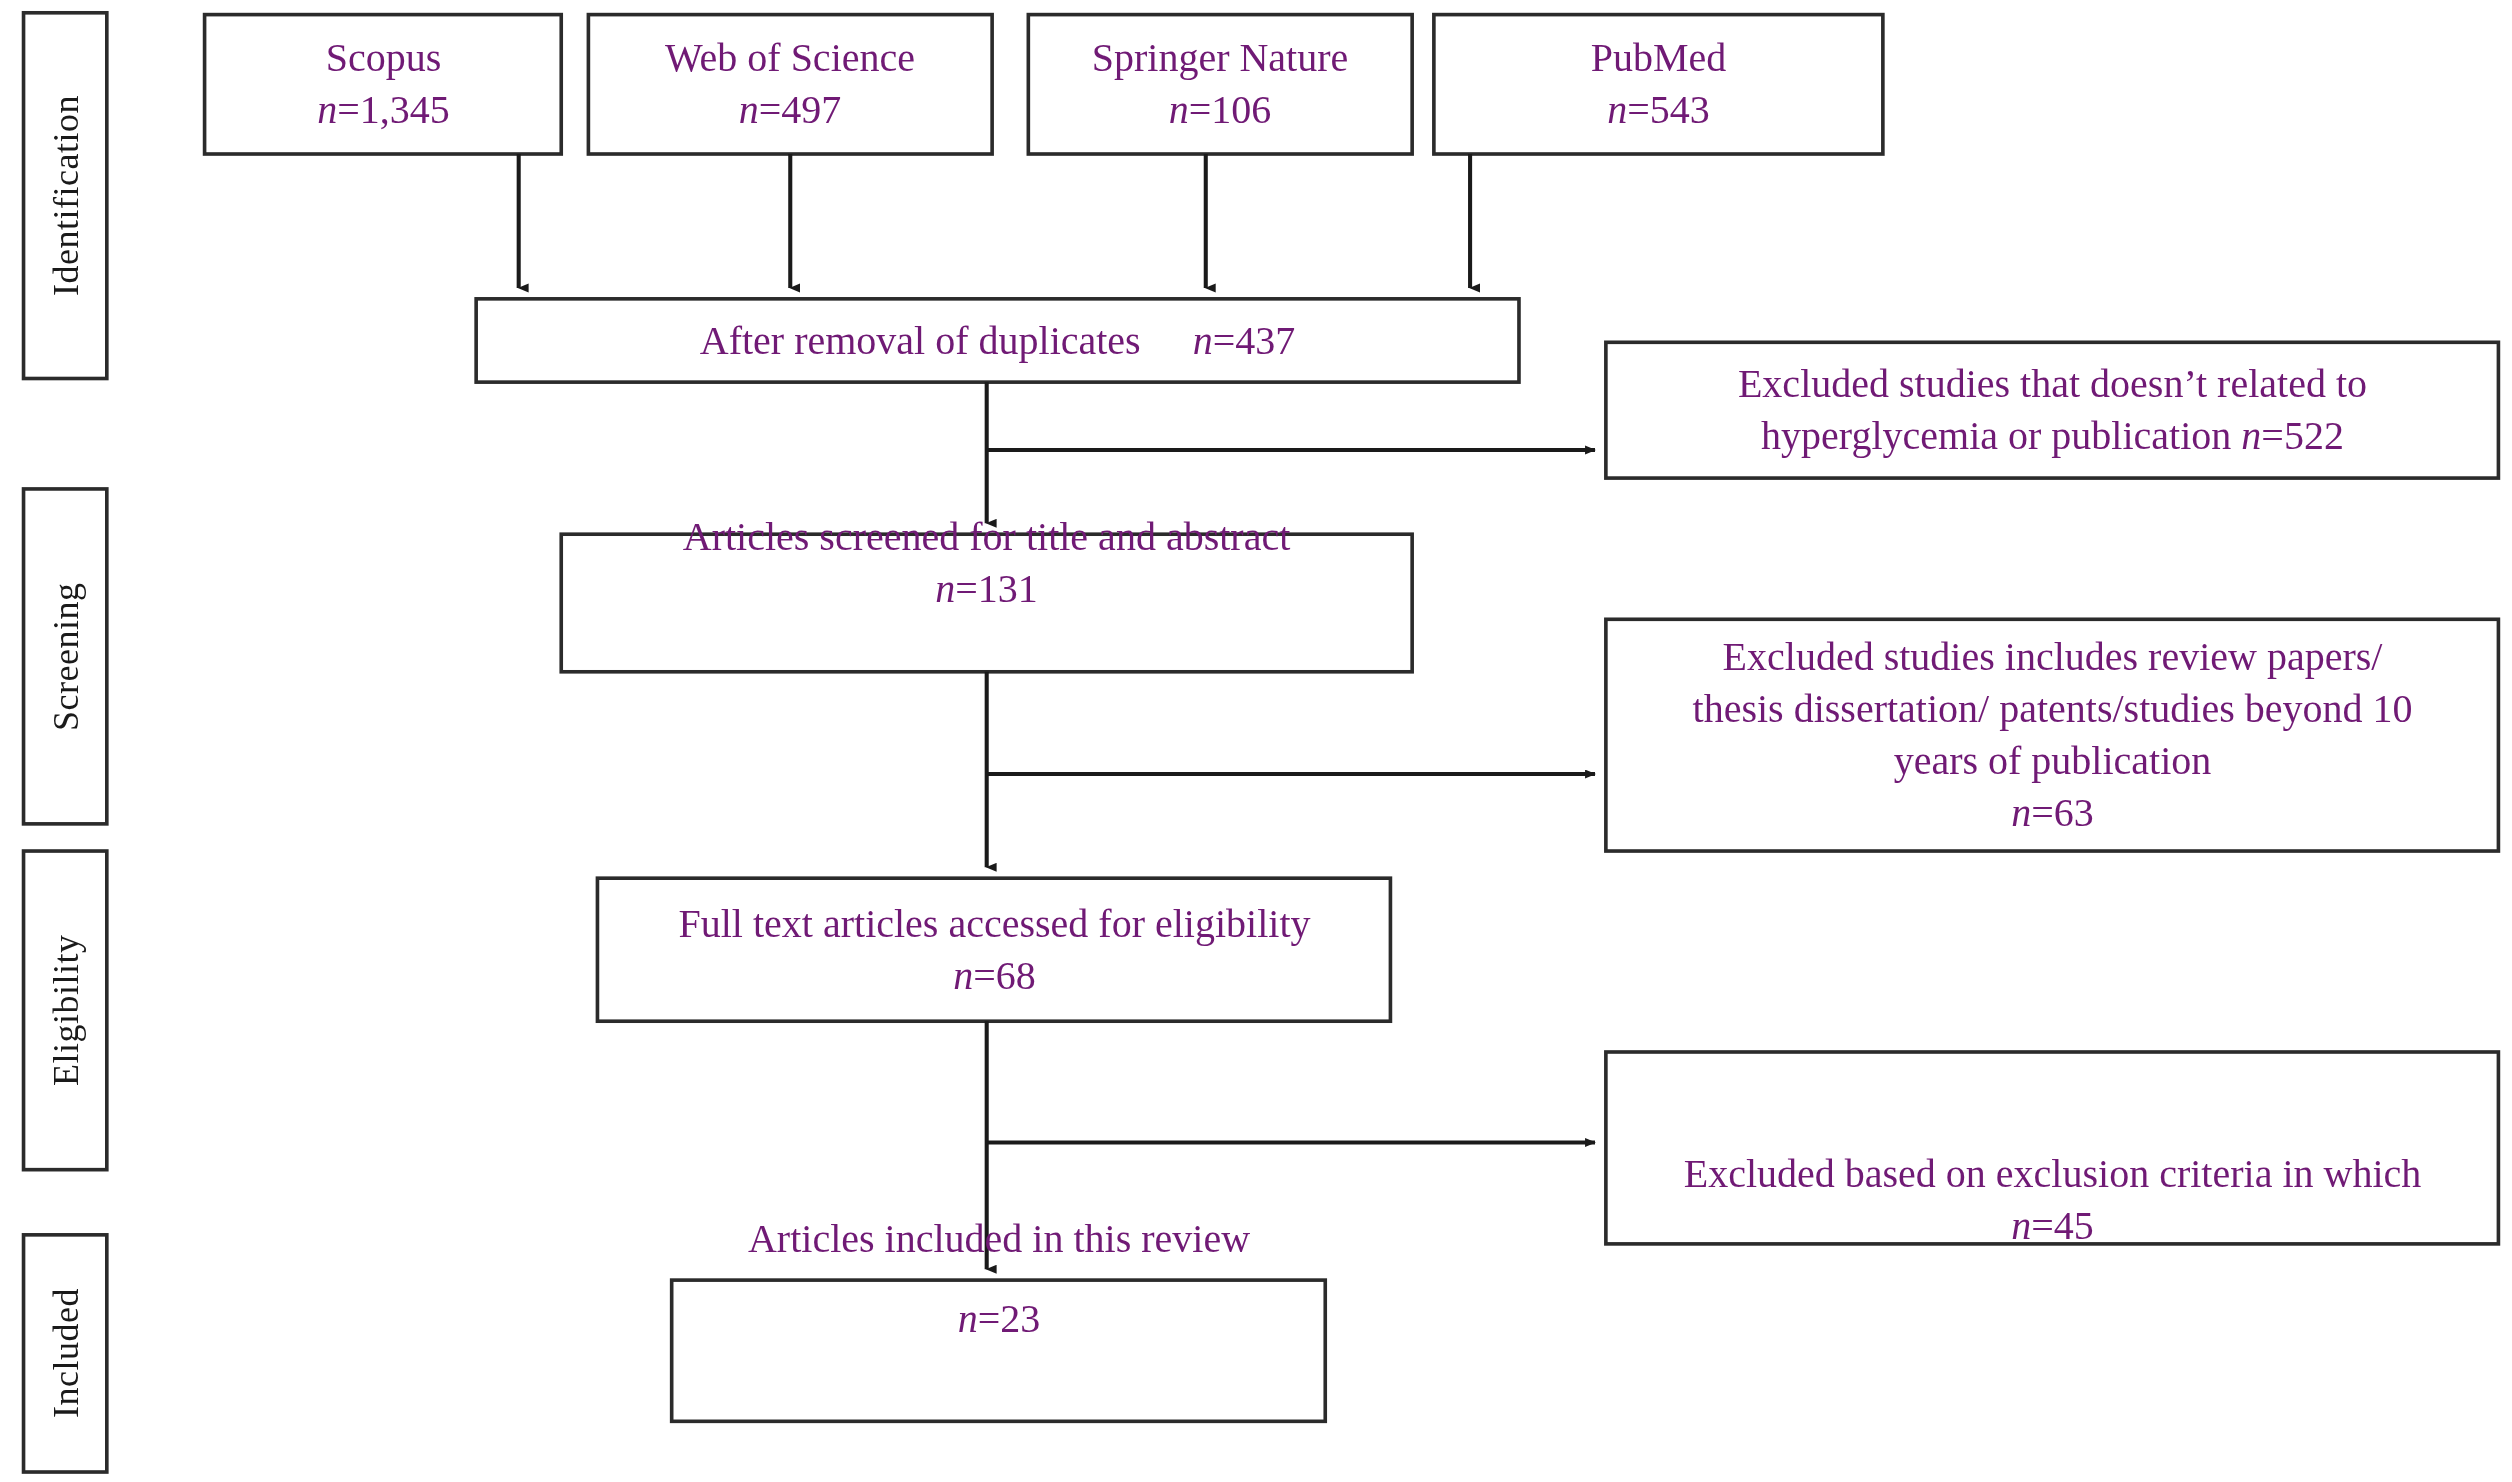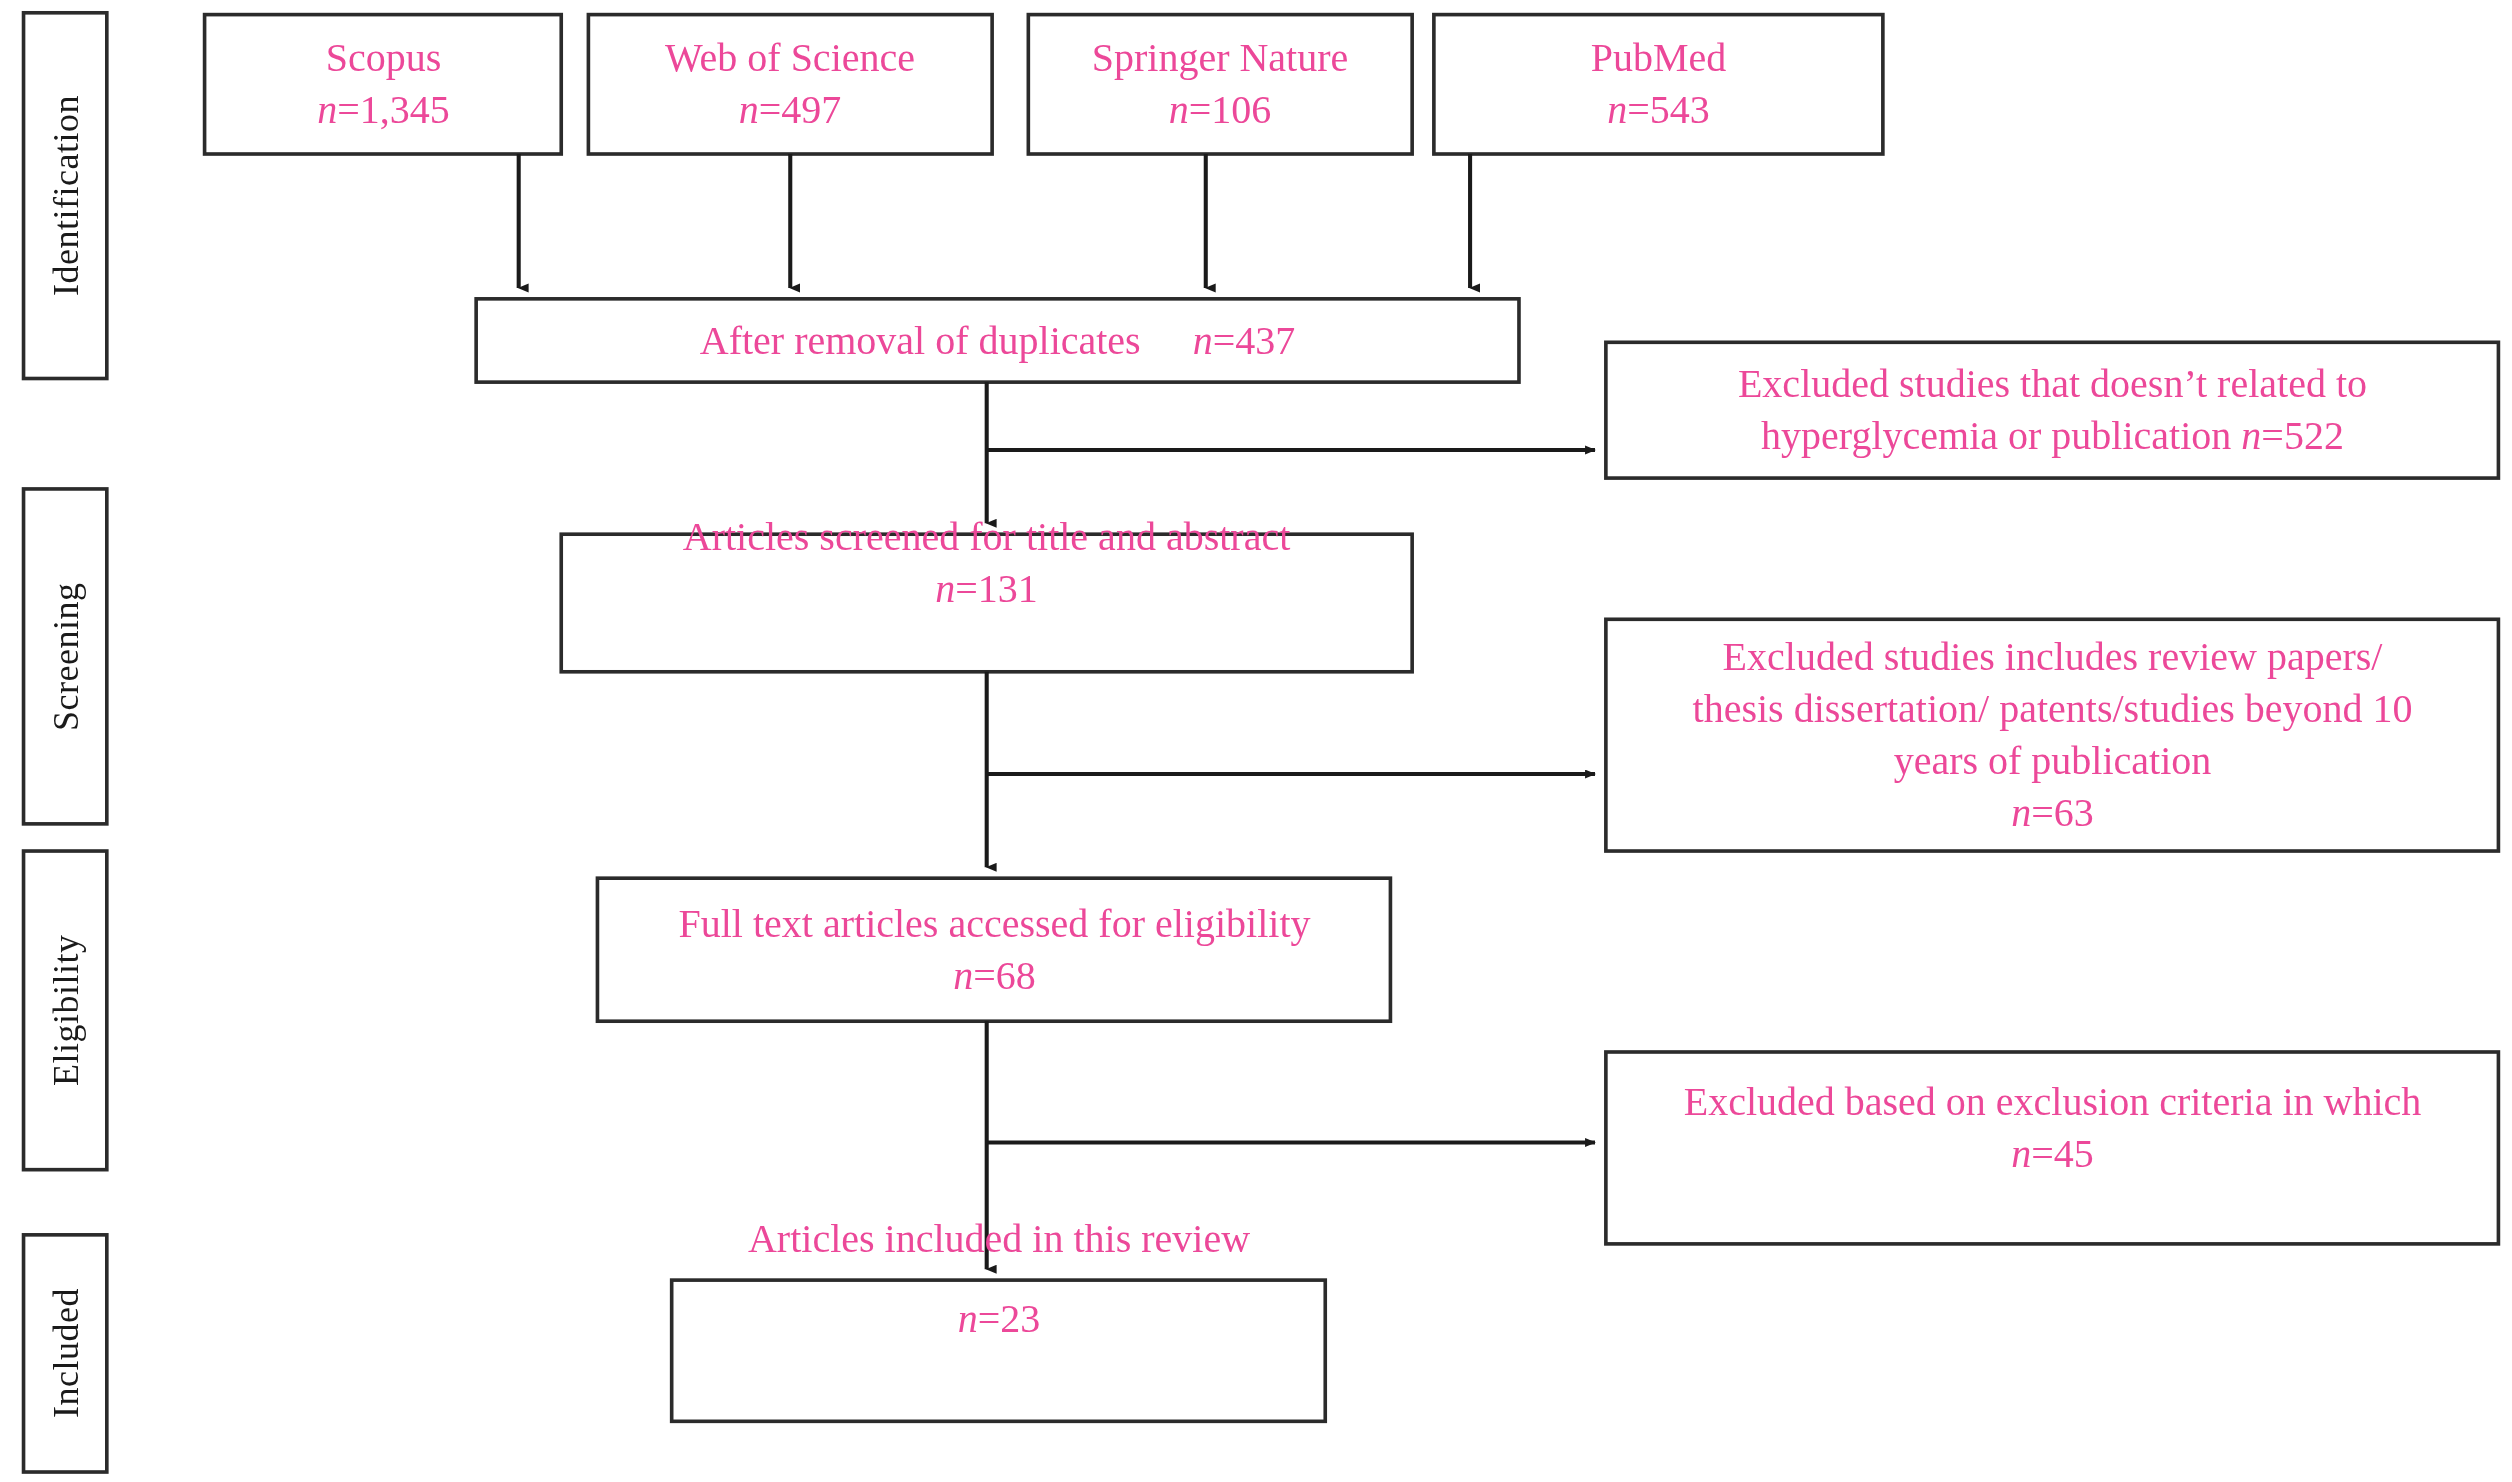--- a/index.html
+++ b/index.html
@@ -37,21 +37,21 @@
     stroke-width: 4.5;
     fill: none;
   }
   .boxtext {
     position: absolute;
     display: flex;
     flex-direction: column;
     align-items: center;
     justify-content: center;
     text-align: center;
-    color: #ec4899;
+    color: #701a75;
     font-family: "Liberation Serif", "DejaVu Serif", serif;
     font-size: 40px;
     line-height: 1.30;
     box-sizing: border-box;
     padding: 0 12.7px;
     pointer-events: none;
   }
   .boxtext .line { white-space: nowrap; }
   .nlabel i { font-style: italic; }
   .stagelabel {
@@ -173,19 +173,19 @@
     <span class="line"><span>hyperglycemia or publication </span><span class="nlabel"><i>n</i>=<span>522</span></span></span>
   </div>
 
   <div class="boxtext" style="left:1606px; top:619px; width:893px; height:232px;">
     <span class="line">Excluded studies includes review papers/</span>
     <span class="line">thesis dissertation/ patents/studies beyond 10</span>
     <span class="line">years of publication</span>
     <span class="line nlabel"><i>n</i>=<span>63</span></span>
   </div>
 
-  <div class="boxtext" style="left:1606px; top:1028px; width:893px; height:200px;font-family:Liberation Serif, serif;">
+  <div class="boxtext" style="left:1606px; top:1100px; width:893px; height:200px;font-family:Liberation Serif, serif;">
     <span class="line">Excluded based on exclusion criteria in which</span>
     <span class="line nlabel"><i>n</i>=<span>45</span></span>
   </div>
 
 </div>
 
 
 </body></html>

